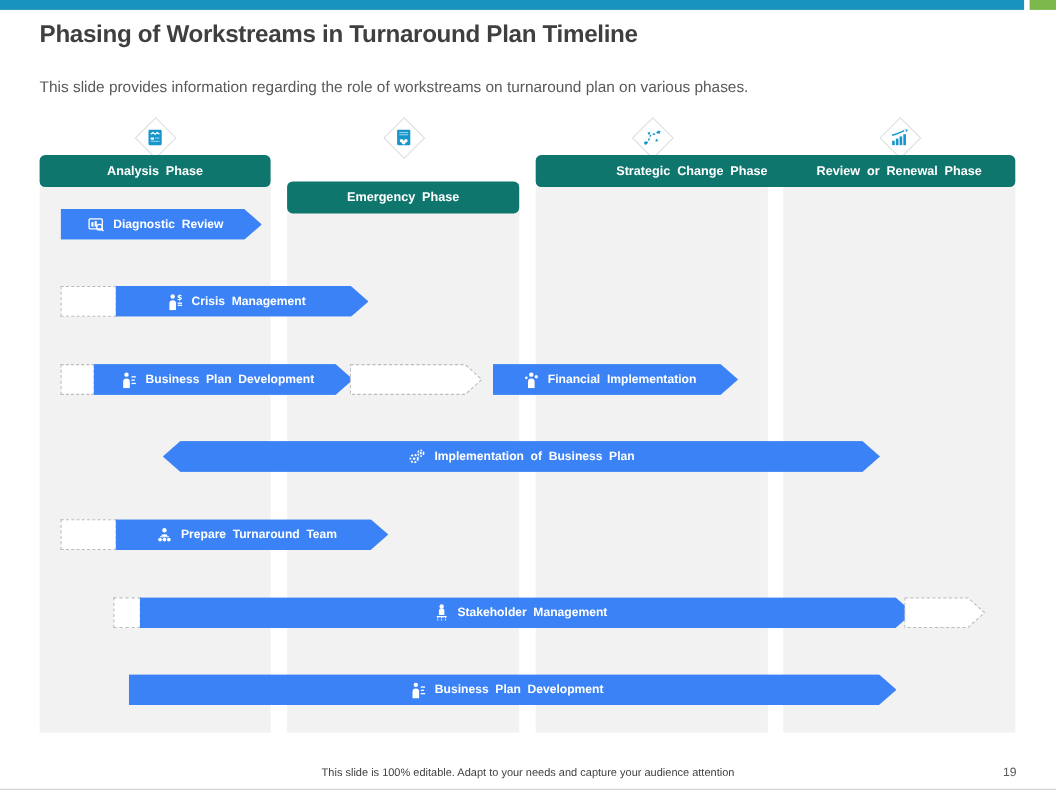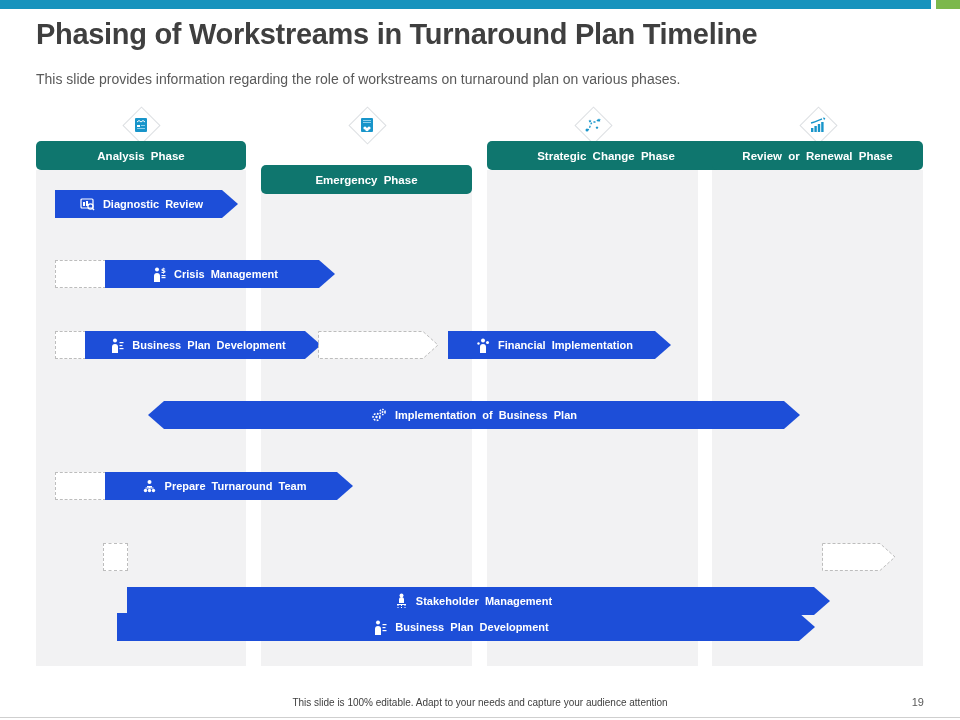--- a/index.html
+++ b/index.html
@@ -6,21 +6,21 @@
   body{
     width:960px;height:720px;position:relative;background:#ffffff;
     font-family:"Liberation Sans","DejaVu Sans",sans-serif;overflow:hidden;
   }
   
   .topbar{position:absolute;left:0;top:0;width:931px;height:9px;background:#1793bd;}
   .topbar-square{position:absolute;left:936px;top:0;width:24px;height:9px;background:#7cb84c;}
 
   .title{
     position:absolute;left:36px;top:18px;width:880px;
-    font-size:29px;font-weight:bold;color:#3f3f3f;letter-spacing:-0.3px;
+    font-size:22px;font-weight:bold;color:#3f3f3f;letter-spacing:-0.3px;
   }
   .subtitle{
     position:absolute;left:36px;top:71px;width:880px;
     font-size:14px;color:#595959;
   }
 
   
   .col-bg{position:absolute;top:170px;height:496px;background:#f2f2f3;}
   .col1{left:36px;width:210px;}
   .col2{left:261px;width:211px;}
@@ -39,21 +39,21 @@
   .diamond-icon{
     position:absolute;top:116px;width:18px;height:18px;display:flex;align-items:center;justify-content:center;
   }
 
   
   .bar{
     position:absolute;height:28px;display:flex;align-items:center;justify-content:center;
     gap:8px;color:#fff;font-size:11px;font-weight:bold;word-spacing:3px;white-space:nowrap;
   }
   .green{
-    background:#1d4ed8;
+    background:#3b82f6;
     clip-path:polygon(0 0, calc(100% - 16px) 0, 100% 50%, calc(100% - 16px) 100%, 0 100%);
     padding-right:10px;
   }
   .double{
     clip-path:polygon(16px 0, calc(100% - 16px) 0, 100% 50%, calc(100% - 16px) 100%, 16px 100%, 0 50%);
     padding-right:0;
   }
   .dash-box{
     position:absolute;height:26px;background:#ffffff;border:1px dashed #bdbdbd;
   }
@@ -129,21 +129,21 @@
       <path d="M13.8 0.5 l2.6 0.4 -1.2 2.4 z" fill="#1895ca"></path>
     </svg>
 </div>
 
 <div class="phase-header" style="left:36px;width:210px;">
     <span>Analysis Phase</span>
   </div>
 <div class="phase-header" style="left:261px;width:211px;margin-top:24px;">
     <span>Emergency Phase</span>
   </div>
-<div class="phase-header" style="left:487px;width:238px;">
+<div class="phase-header" style="left:487px;width:238px;padding-left:23px;">
     <span>Strategic Change Phase</span>
   </div>
 <div class="phase-header" style="left:712px;width:211px;">
     <span>Review or Renewal Phase</span>
   </div>
 
 <div class="bar green" style="left:55px;top:190px;width:173px;">
   <span class="bicon">
     <svg width="15" height="15" viewBox="0 0 15 15">
         <rect x="1" y="2" width="12" height="9" rx="1" fill="none" stroke="#fff" stroke-width="1.2"></rect>
@@ -220,21 +220,21 @@
         <line x1="3.5" y1="9" x2="11.5" y2="9" stroke="#fff" stroke-width="1"></line>
         <circle cx="3.5" cy="11.5" r="1.7" fill="#fff"></circle>
         <circle cx="7.5" cy="11.5" r="1.7" fill="#fff"></circle>
         <circle cx="11.5" cy="11.5" r="1.7" fill="#fff"></circle>
       </svg>
   </span>
   <span>Prepare Turnaround Team</span>
 </div>
 
 <div class="dash-box" style="left:103px;top:543px;width:23px;"></div>
-<div class="bar green" style="left:127px;top:543px;width:693px;margin-top:44px;">
+<div class="bar green" style="left:127px;top:543px;width:693px;">
   <span class="bicon">
     <svg width="13" height="16" viewBox="0 0 13 16">
         <circle cx="6.5" cy="2.4" r="2" fill="#fff"></circle>
         <path d="M4 10 v-3.5 a2.5 2.5 0 0 1 5 0 V10 z" fill="#fff"></path>
         <line x1="2" y1="11.5" x2="11" y2="11.5" stroke="#fff" stroke-width="1.2"></line>
         <line x1="3" y1="11.5" x2="3" y2="15" stroke="#fff" stroke-width="1" stroke-dasharray="1.5 1"></line>
         <line x1="6.5" y1="11.5" x2="6.5" y2="15" stroke="#fff" stroke-width="1" stroke-dasharray="1.5 1"></line>
         <line x1="10" y1="11.5" x2="10" y2="15" stroke="#fff" stroke-width="1" stroke-dasharray="1.5 1"></line>
       </svg>
   </span>

